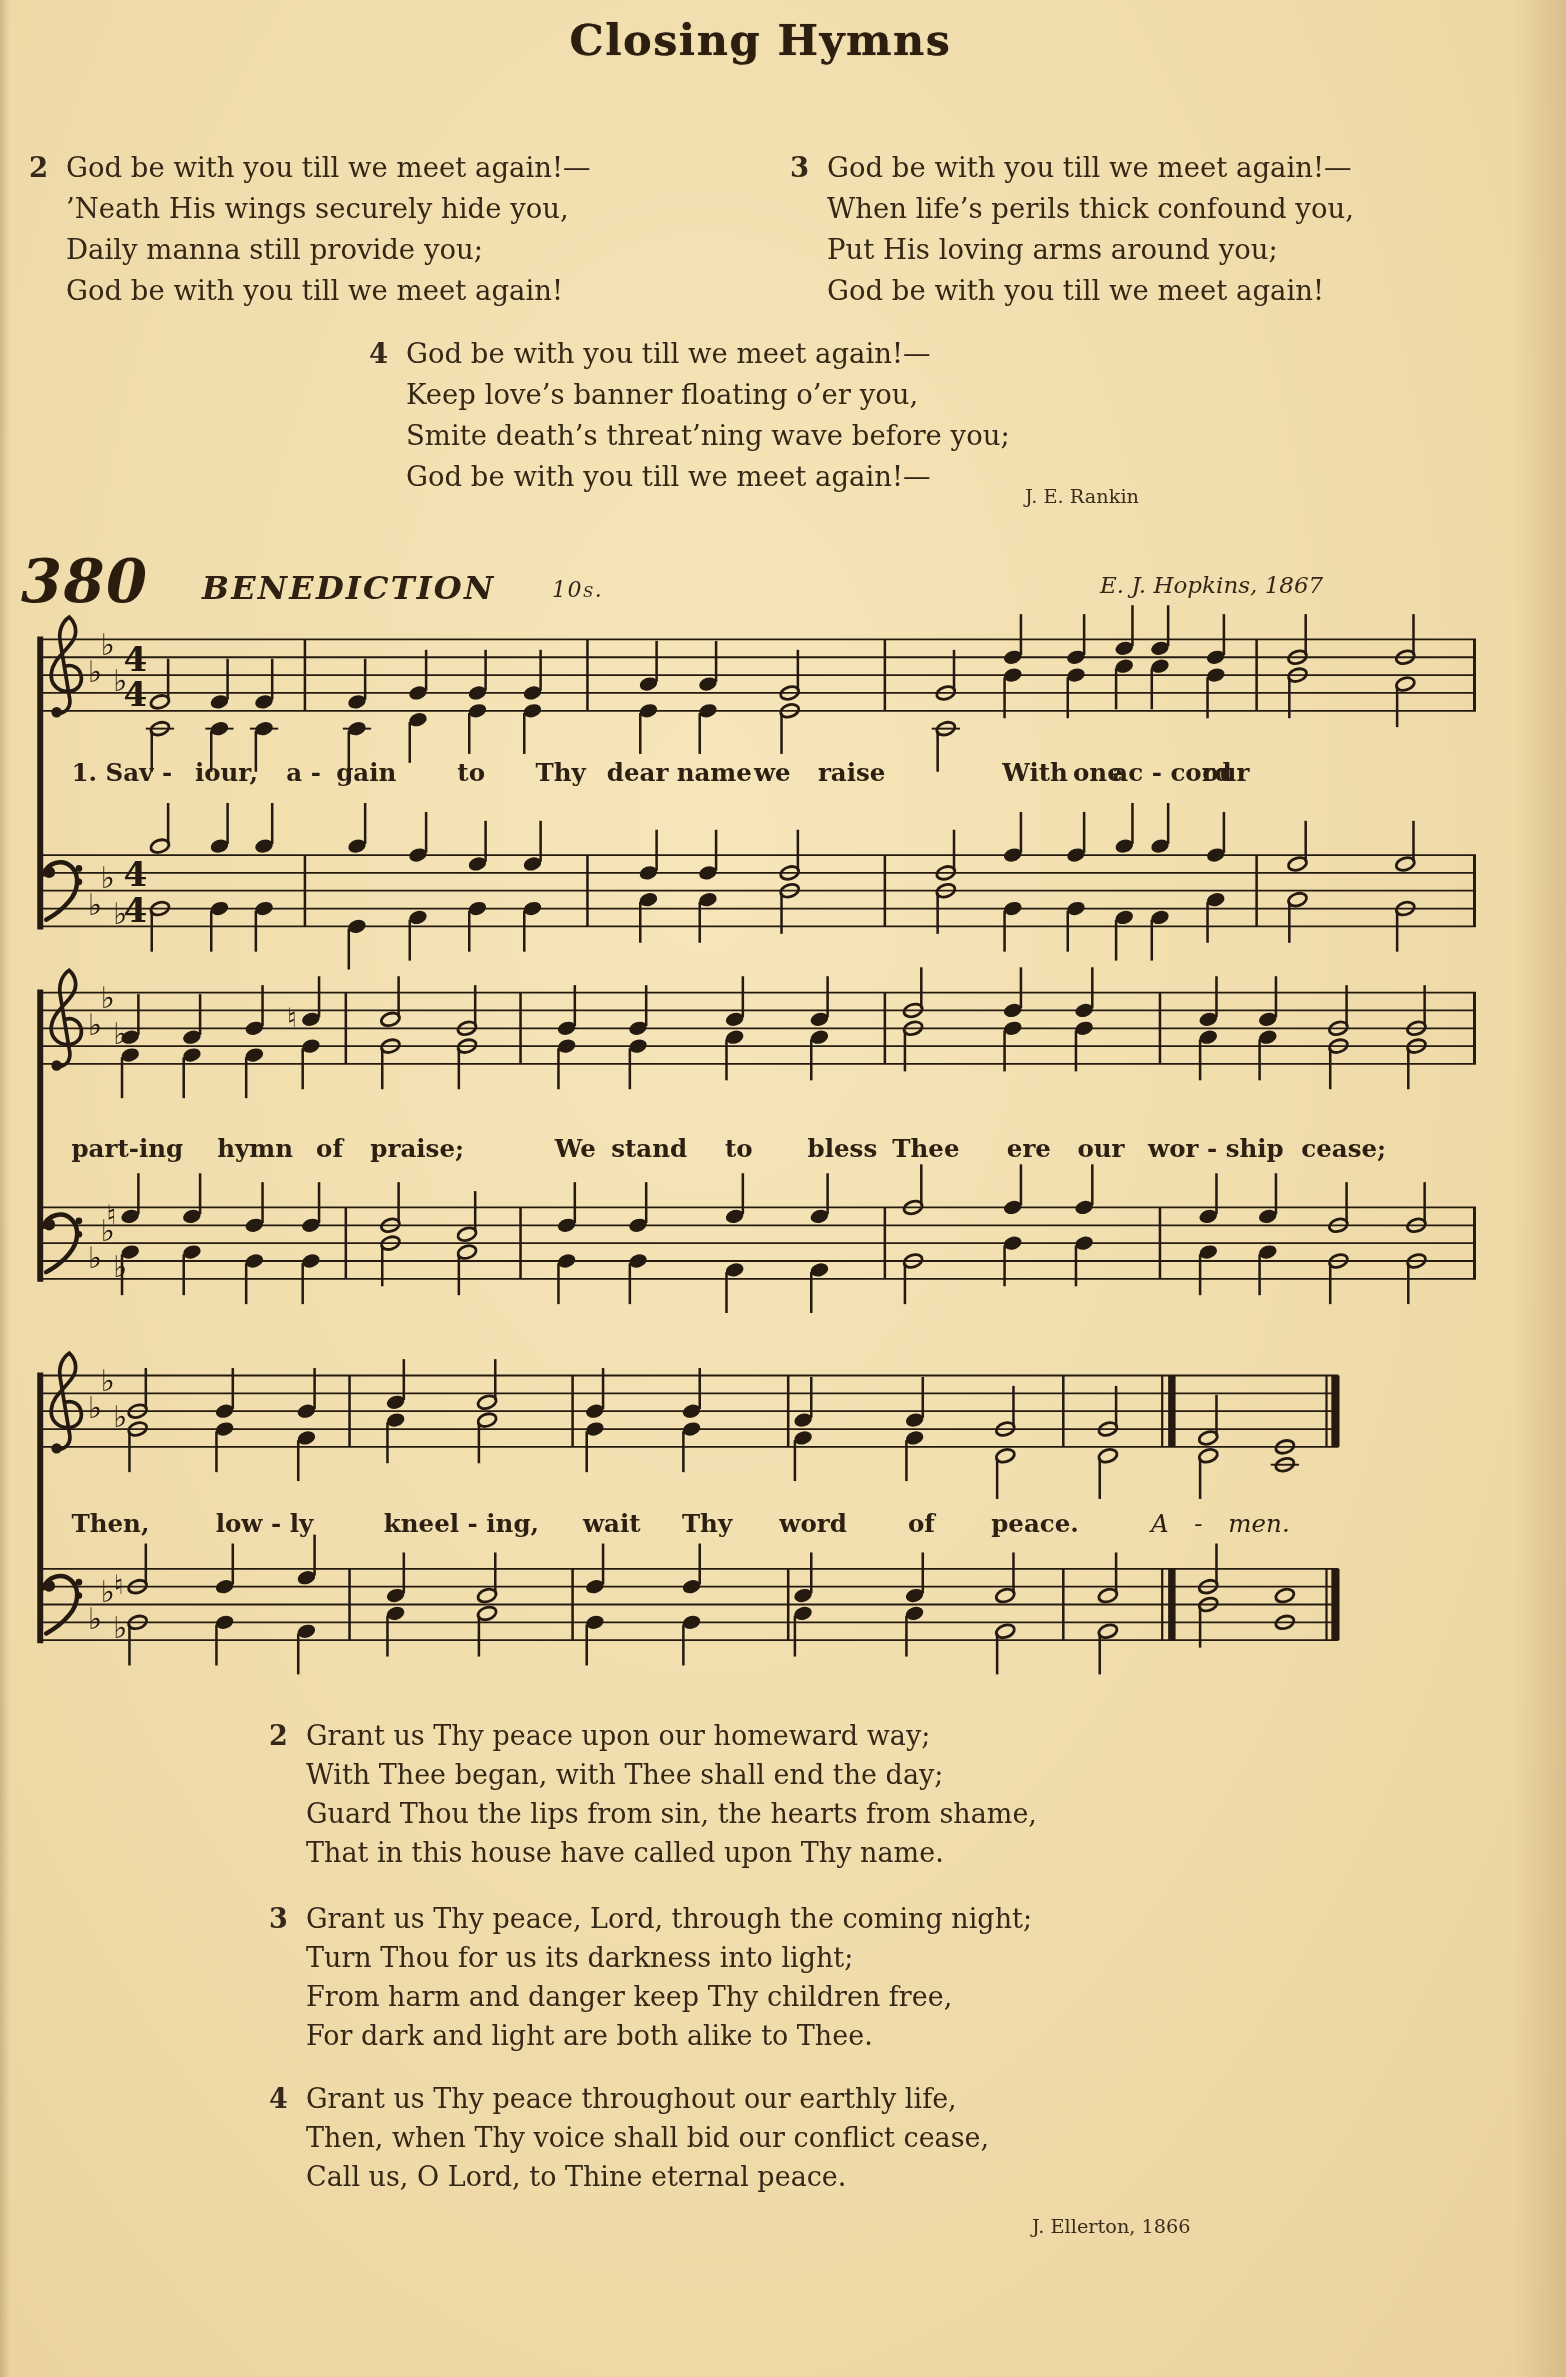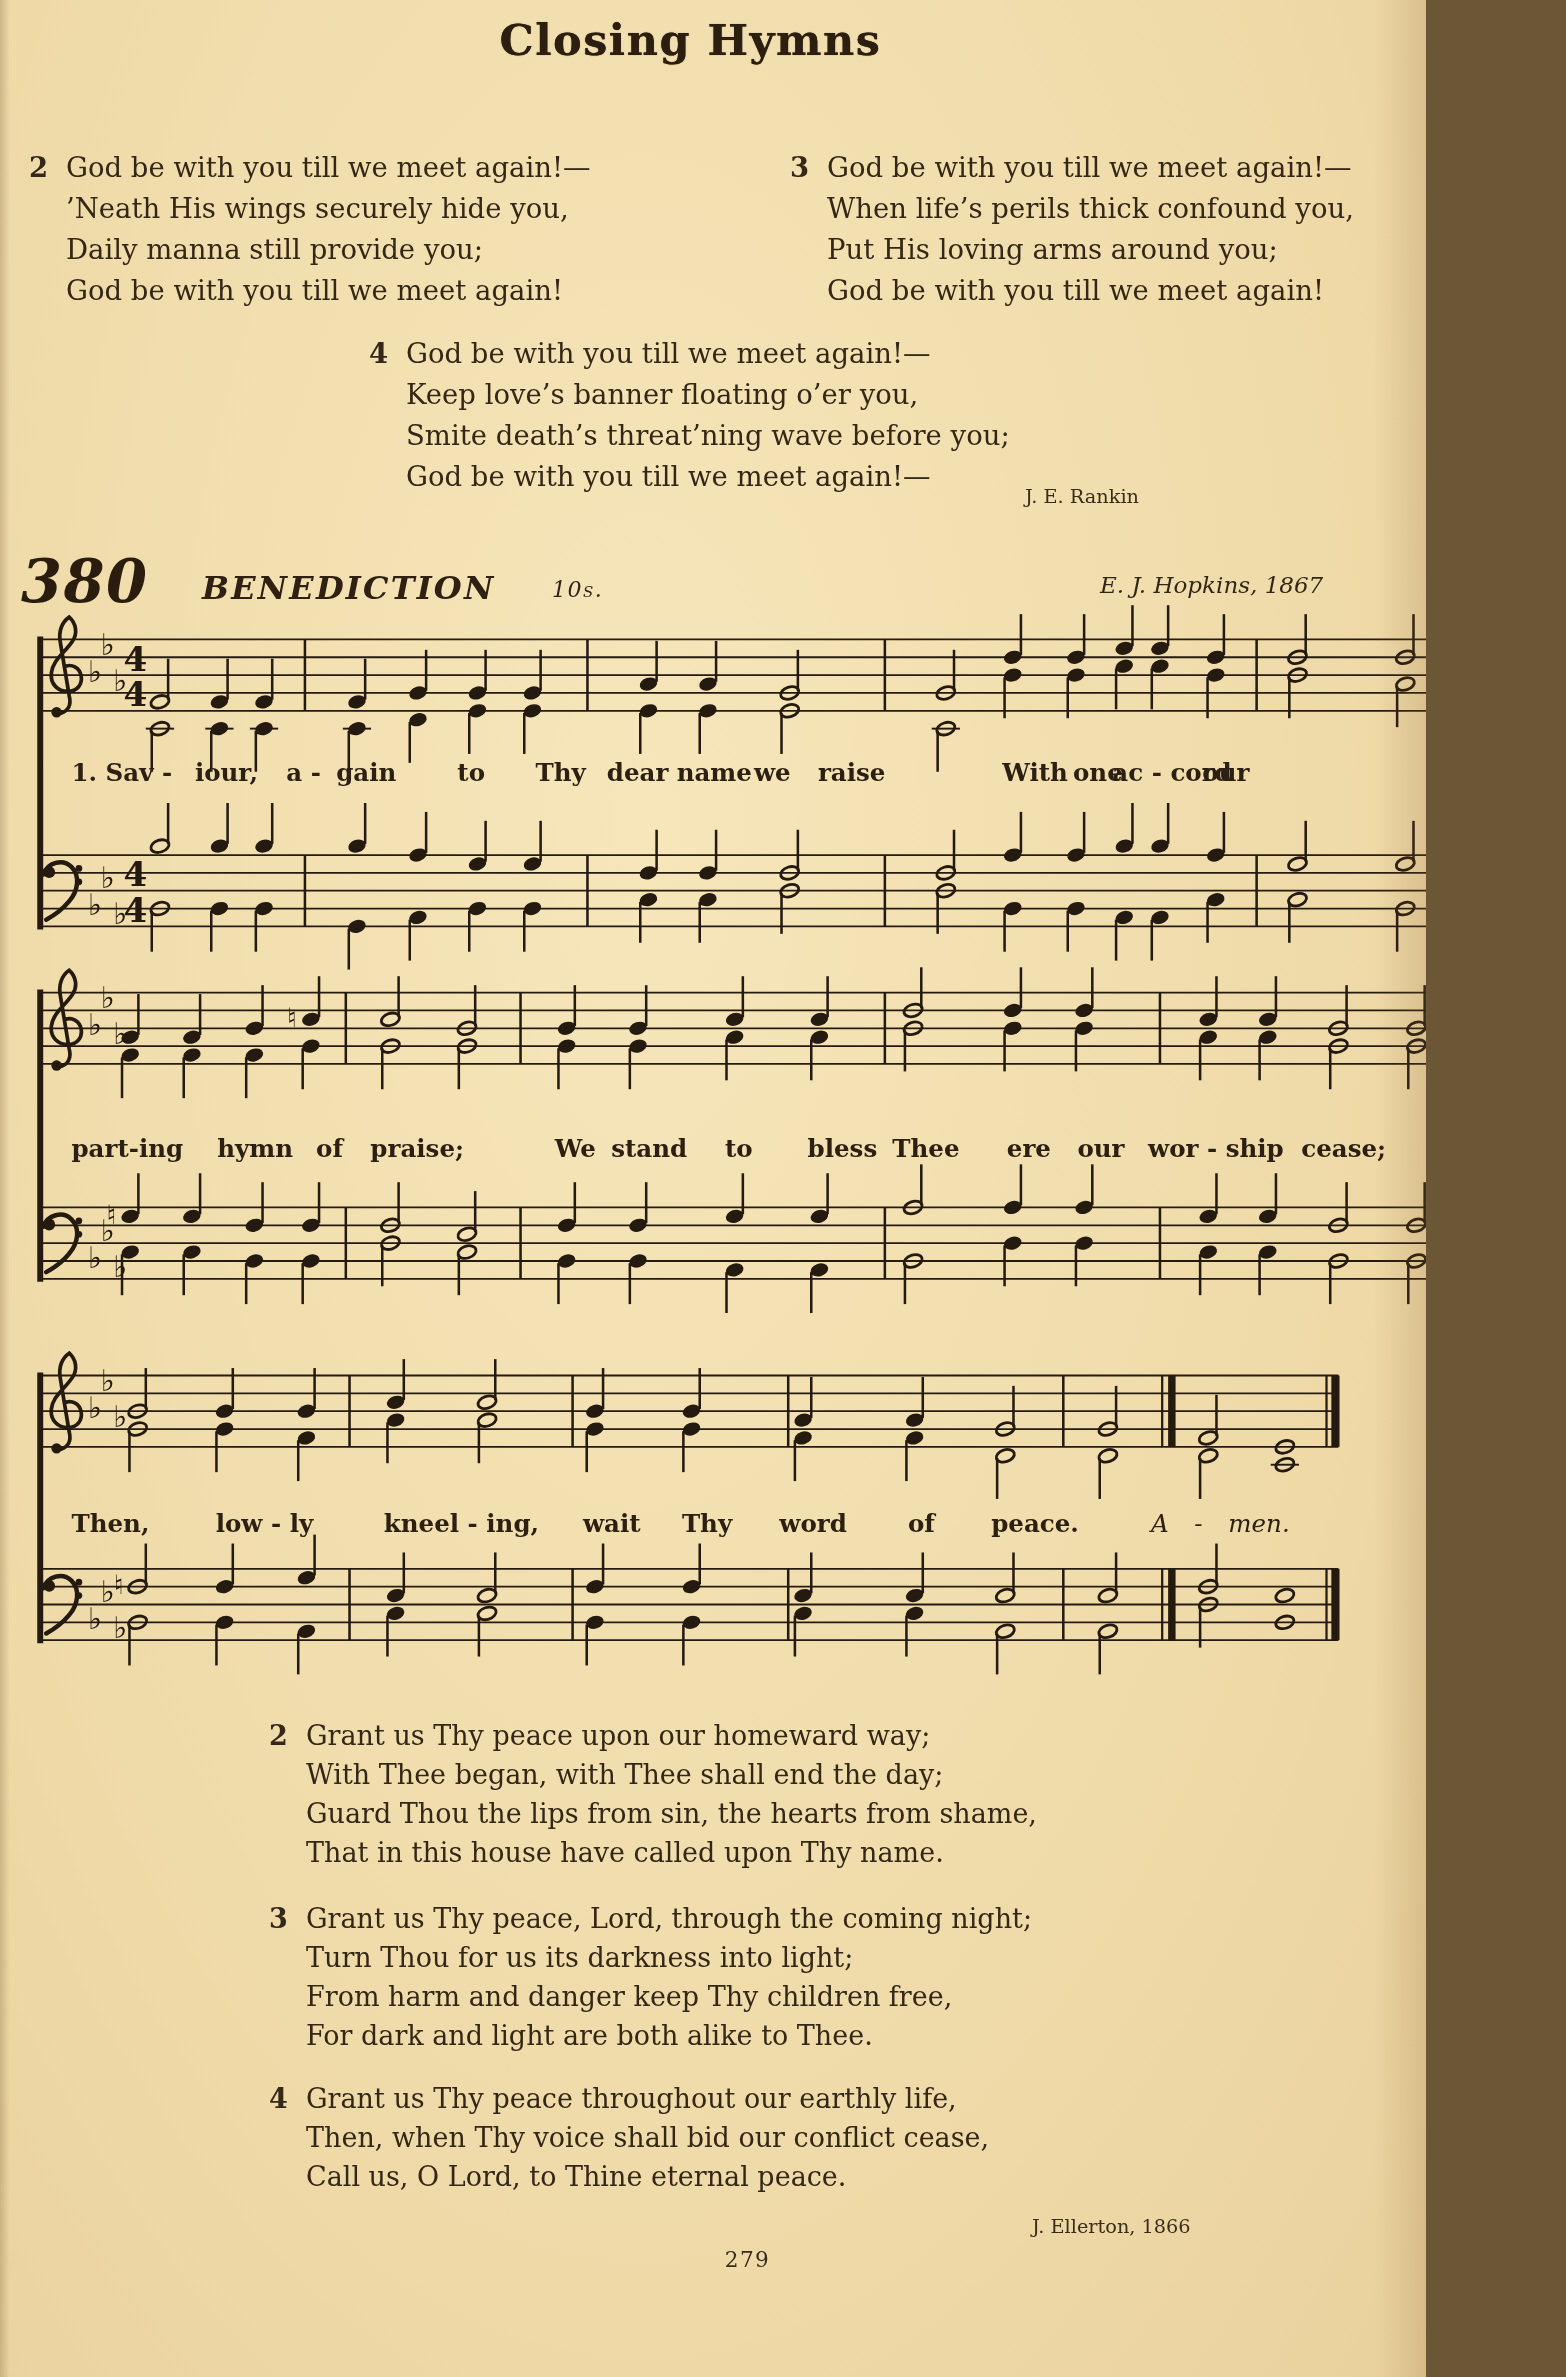--- a/index.html
+++ b/index.html
@@ -1,18 +1,18 @@
 <!DOCTYPE html>
 <html style="font-size:12px"><head>
 <meta charset="utf-8">
 <style>
   html,body{margin:0;padding:0;background:#6b5636;}
   .page{
     position:relative;
-    width:1426px;height:2377px;
+    width:1566px;height:2377px;
     background:radial-gradient(ellipse at 45% 35%, #f6e6ba 0%, #f0dcab 55%, #e9d19d 100%);
     font-family:"DejaVu Serif","Liberation Serif",serif;
     color:#35281a;
     overflow:hidden;
   }
   .page::before{content:'';position:absolute;left:0;top:0;width:10.4px;height:100%;
     background:linear-gradient(to right, rgba(90,60,25,.22), rgba(90,60,25,0));pointer-events:none;}
   .page::after{content:'';position:absolute;right:0;top:0;width:52px;height:100%;
     background:linear-gradient(to left, rgba(140,100,50,.20), rgba(140,100,50,0));pointer-events:none;}
   .abs{position:absolute;}
@@ -1193,16 +1193,15 @@
 
   <div class="verse" style="left:294px;top:2079px;line-height:39px;font-size:27px;">
     <span class="vnum">4</span>
     <div class="vline">Grant us Thy peace throughout our earthly life,</div>
     <div class="vline">Then, when Thy voice shall bid our conflict cease,</div>
     <div class="vline">Call us, O Lord, to Thine eternal peace.</div>
   </div>
 
   <div class="attr" style="left:1032px;top:2215px;">J. Ellerton, 1866</div>
 
-  <div class="pagenum">279</div>
 
 </div>
 
 
 </body></html>

